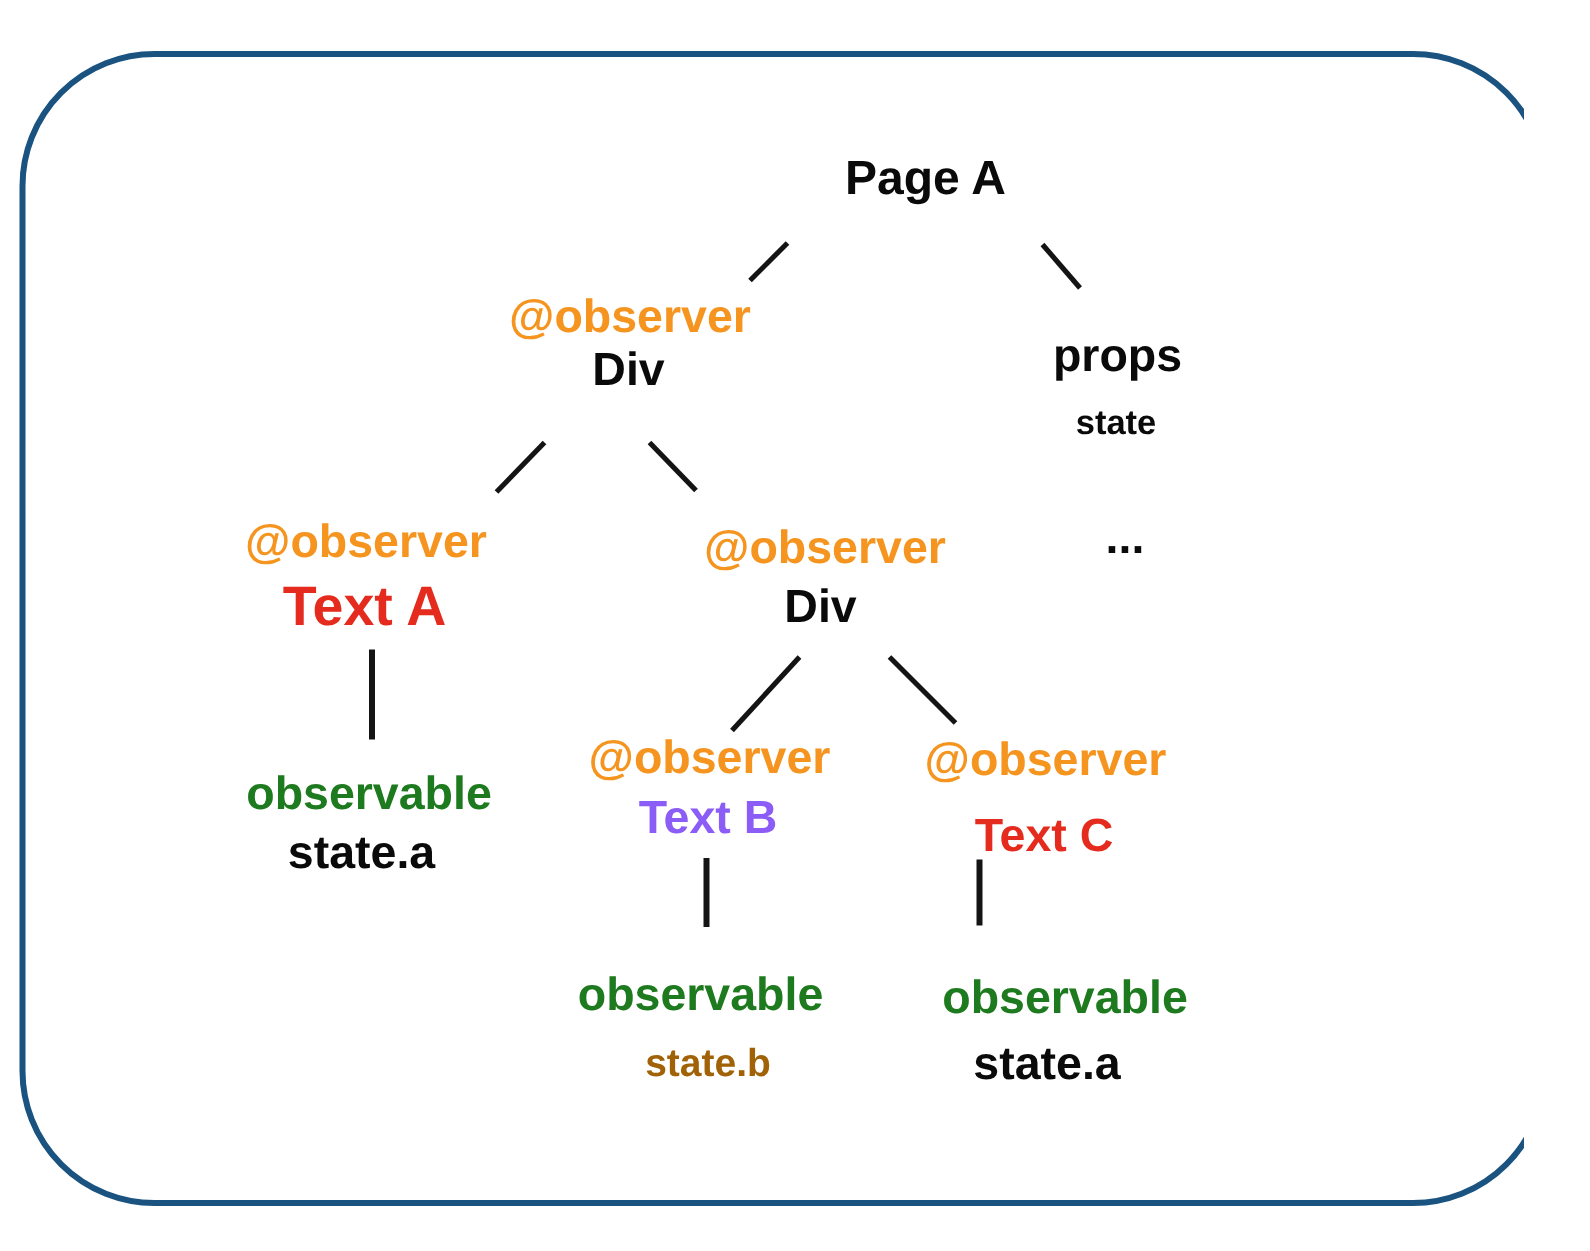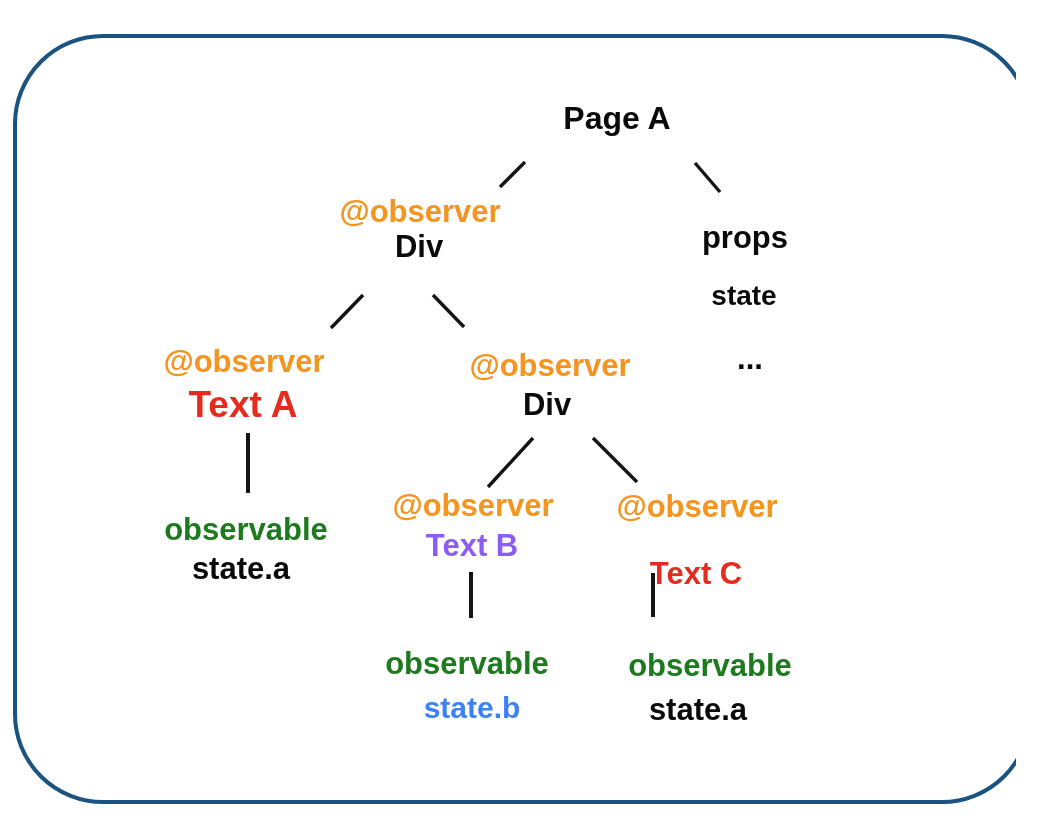--- a/index.html
+++ b/index.html
@@ -48,30 +48,30 @@
         <line x1="248" y1="433" x2="248" y2="493" stroke="#141414" stroke-width="4" stroke-linecap="butt"></line>
         <line x1="471" y1="572" x2="471" y2="618" stroke="#141414" stroke-width="4" stroke-linecap="butt"></line>
         <line x1="653" y1="573" x2="653" y2="617" stroke="#141414" stroke-width="4" stroke-linecap="butt"></line>
       </g>
   </svg>
   <div id="labels-layer">
       <div class="label" style="left: 617px; top: 118px; font-size: 32px; color: rgb(10, 10, 10);">Page A</div>
       <div class="label" style="left: 420px; top: 211px; font-size: 31px; color: rgb(245, 148, 31);">@observer</div>
       <div class="label" style="left: 419px; top: 246px; font-size: 31px; color: rgb(10, 10, 10);">Div</div>
       <div class="label" style="left: 745px; top: 237px; font-size: 31px; color: rgb(10, 10, 10);">props</div>
-      <div class="label" style="left: 744px; top: 296px; font-size: 28px; color: rgb(10, 10, 10);">state</div>
+      <div class="label" style="left: 744px; top: 282px; font-size: 23px; color: rgb(10, 10, 10);">state</div>
       <div class="label" style="left: 750px; top: 358px; font-size: 31px; color: rgb(10, 10, 10);">...</div>
       <div class="label" style="left: 244px; top: 361px; font-size: 31px; color: rgb(245, 148, 31);">@observer</div>
       <div class="label" style="left: 243px; top: 404px; font-size: 37px; color: rgb(228, 43, 30);">Text A</div>
       <div class="label" style="left: 550px; top: 365px; font-size: 31px; color: rgb(245, 148, 31);">@observer</div>
       <div class="label" style="left: 547px; top: 404px; font-size: 31px; color: rgb(10, 10, 10);">Div</div>
       <div class="label" style="left: 473px; top: 505px; font-size: 31px; color: rgb(245, 148, 31);">@observer</div>
       <div class="label" style="left: 472px; top: 545px; font-size: 31px; color: #8b5cf6;">Text B</div>
       <div class="label" style="left: 697px; top: 506px; font-size: 31px; color: rgb(245, 148, 31);">@observer</div>
-      <div class="label" style="left: 696px; top: 573px; font-size: 31px; color: rgb(228, 43, 30); text-align: center;">Text C</div>
+      <div class="label" style="left: 696px; top: 557px; font-size: 31px; color: rgb(228, 43, 30); text-align: center;">Text C</div>
       <div class="label" style="left: 246px; top: 529px; font-size: 31px; color: rgb(30, 122, 30);">observable</div>
       <div class="label" style="left: 241px; top: 568px; font-size: 31px; color: rgb(10, 10, 10);">state.a</div>
       <div class="label" style="left: 467px; top: 663px; font-size: 31px; color: rgb(30, 122, 30);">observable</div>
-      <div class="label" style="left: 472px; top: 708px; font-size: 30px; color: #3b82f6;">state.b</div>
+      <div class="label" style="left: 472px; top: 708px; font-size: 26px; color: #a16207;">state.b</div>
       <div class="label" style="left: 710px; top: 665px; font-size: 31px; color: rgb(30, 122, 30);">observable</div>
       <div class="label" style="left: 698px; top: 709px; font-size: 31px; color: rgb(10, 10, 10);">state.a</div>
     </div>
 </div>
 
 </body></html>

